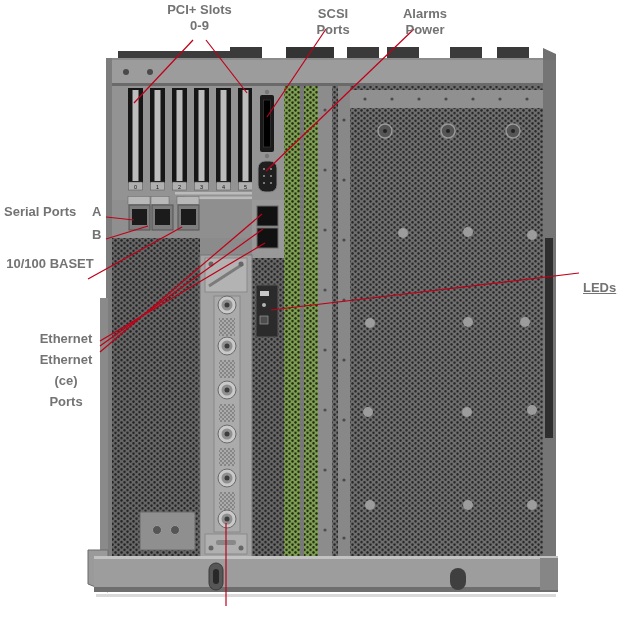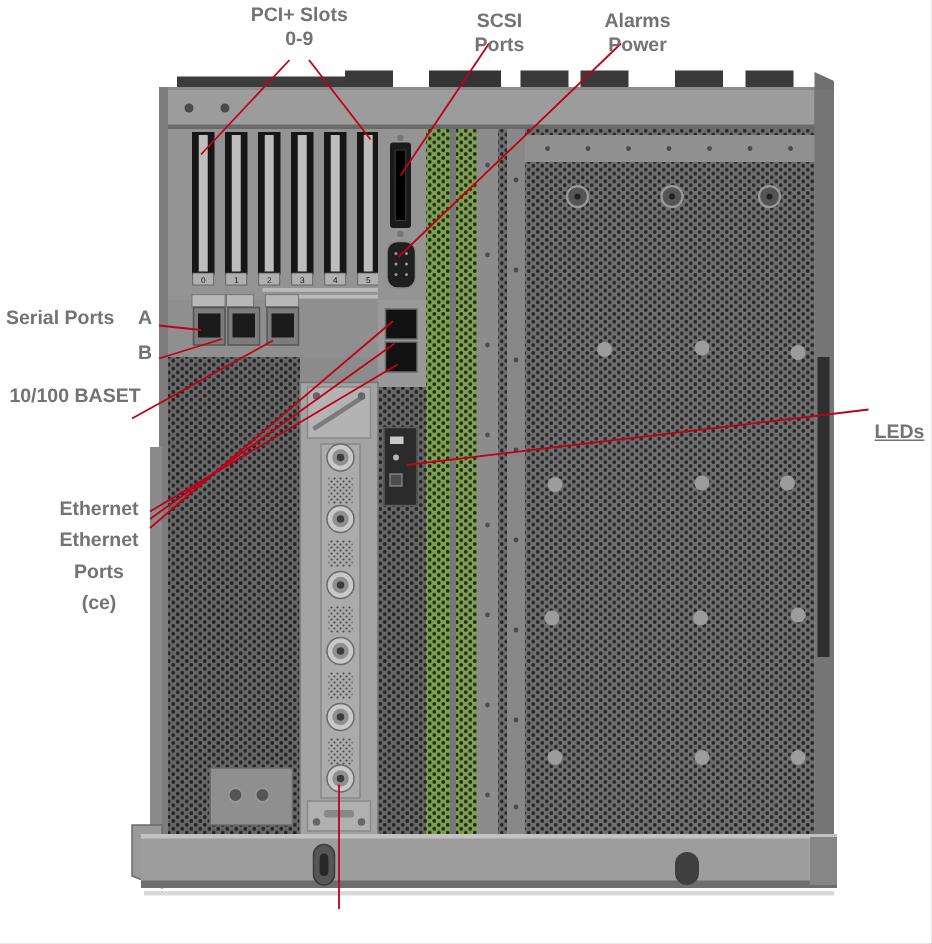--- a/index.html
+++ b/index.html
@@ -317,22 +317,22 @@
   <span>B</span>
 </div>
 
 <div class="lbl ctr lh21" style="left:0px;top:253px;width:100px;">
   <div>10/100 BASET</div>
 </div>
 
 <div class="lbl ctr lh21" style="left:16px;top:328px;width:100px;">
   <div>Ethernet</div>
   <div>Ethernet</div>
+  <div>(ce)</div>
   <div>Ports</div>
-  <div>(ce)</div>
 </div>
 
 <div class="lbl u" style="left:583px;top:264px;">
   <span>LEDs</span>
 </div>
 
 
 </div>
 
 </body></html>

